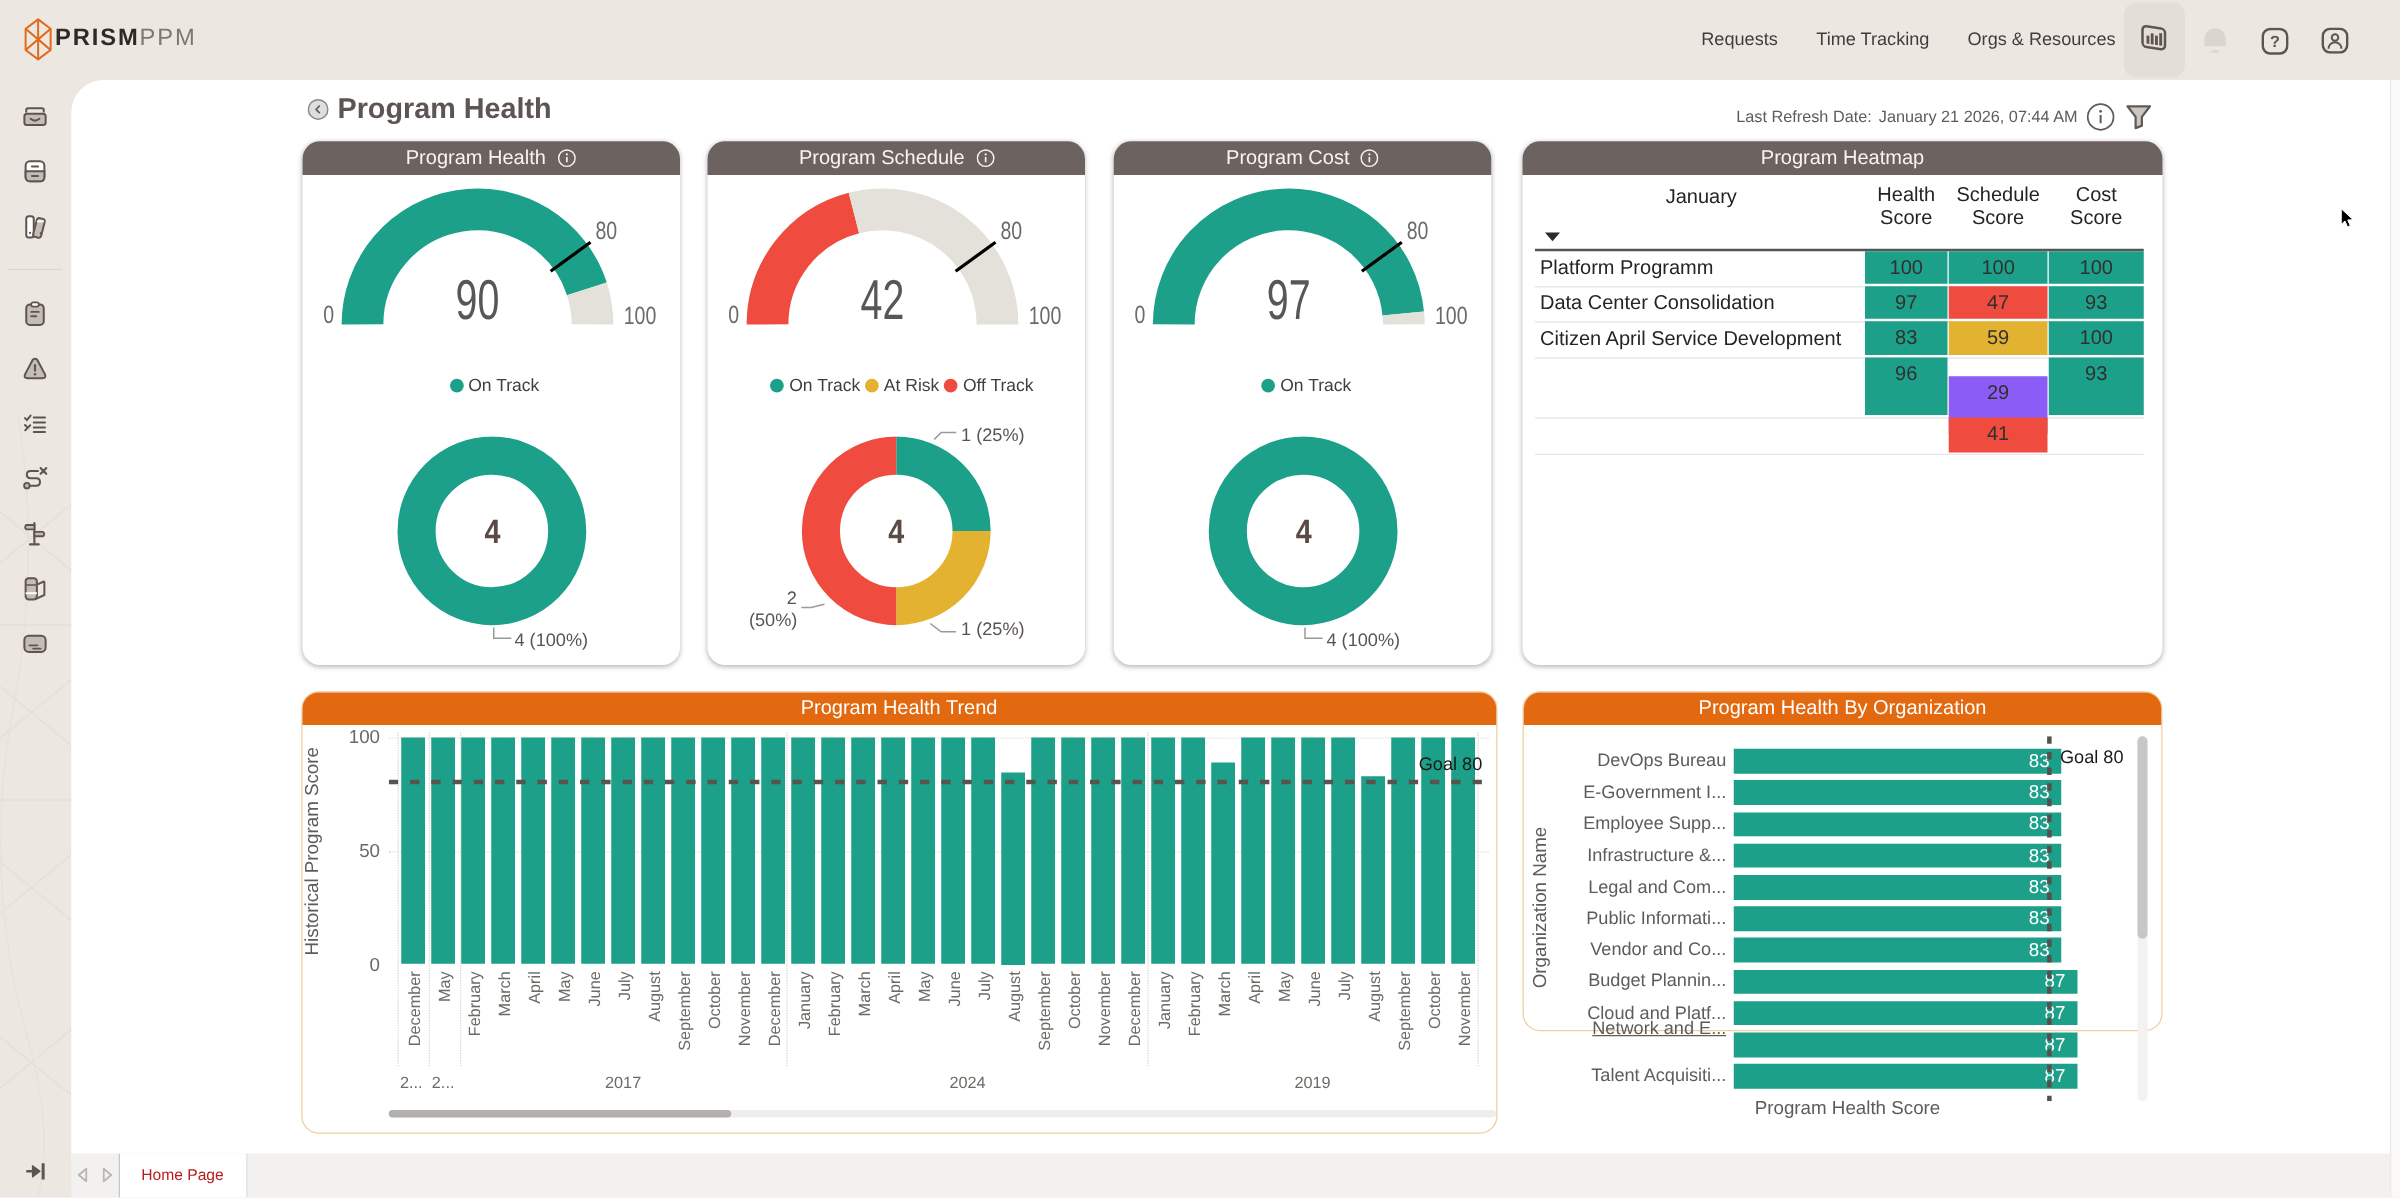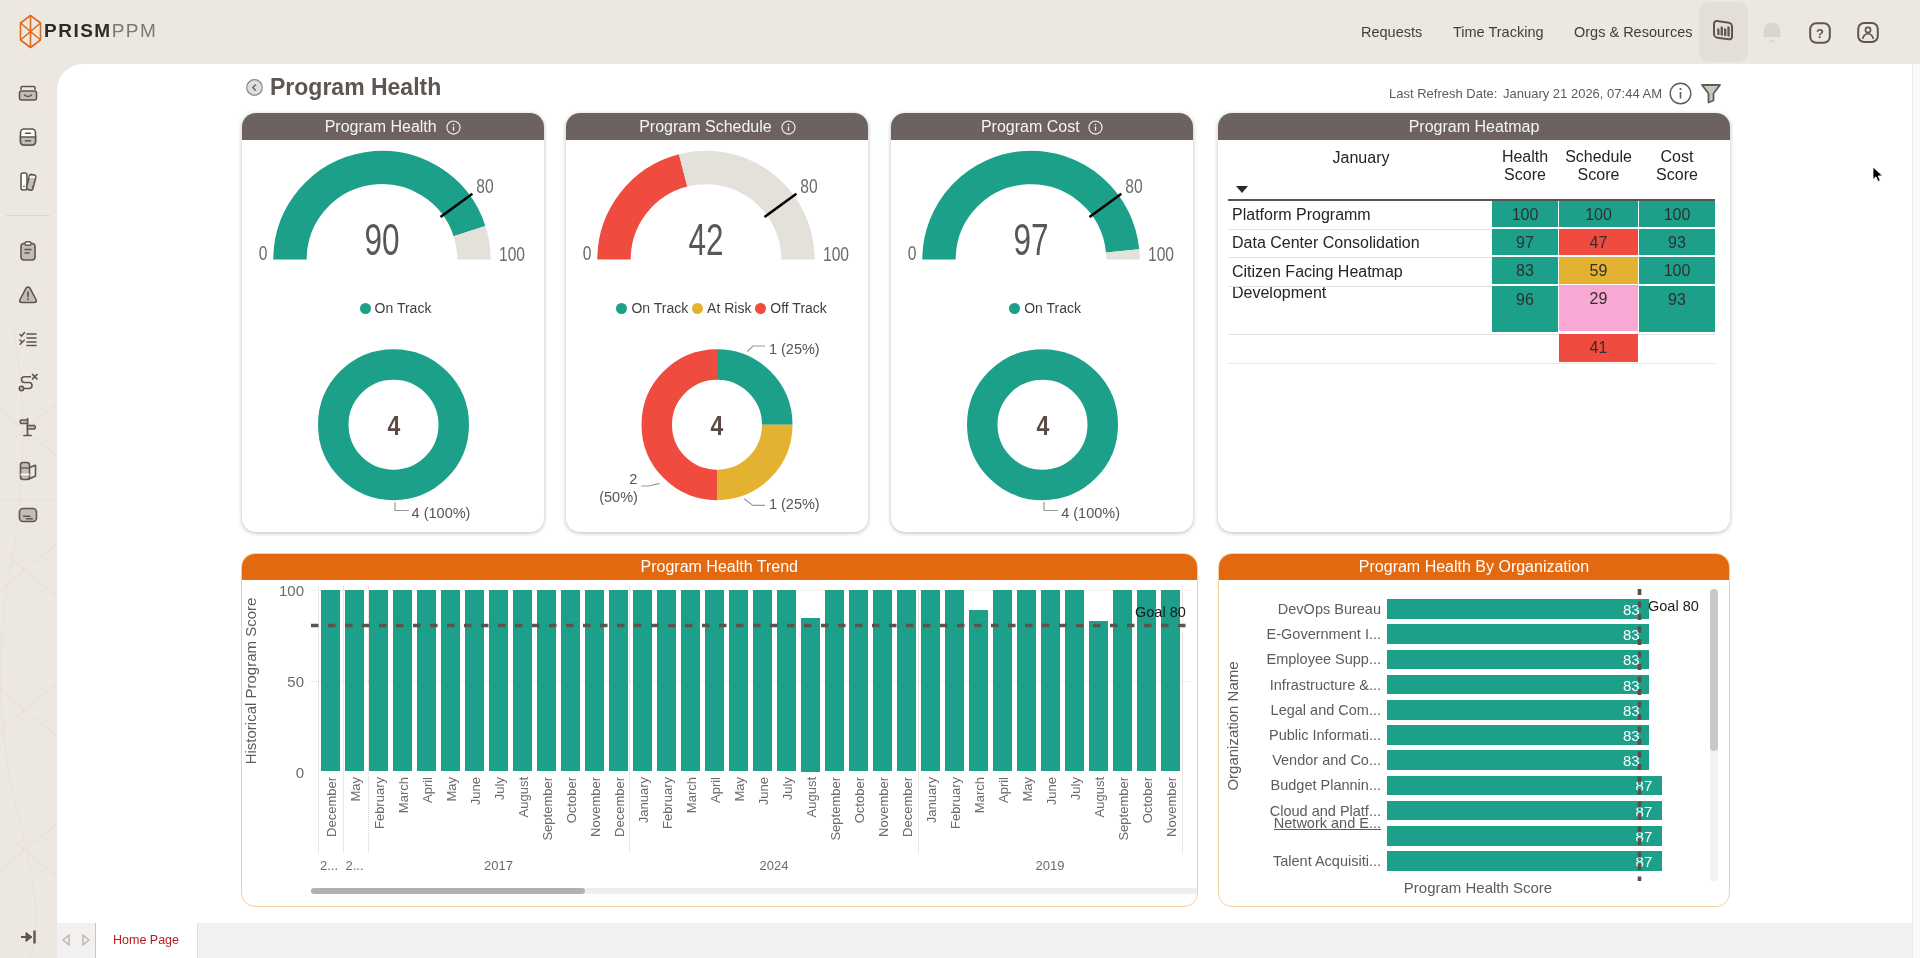--- a/index.html
+++ b/index.html
@@ -253,34 +253,34 @@
     <div class="hrow" style="left:13px;top:36px;width:260px;text-align:center;">January</div>
     <div class="hrow" style="left:274px;top:35px;width:66px;text-align:center;">Health<br>Score</div>
     <div class="hrow" style="left:341px;top:35px;width:79px;text-align:center;">Schedule<br>Score</div>
     <div class="hrow" style="left:421px;top:35px;width:76px;text-align:center;">Cost<br>Score</div>
     <div class="abs" style="left:18px;top:73px;width:0;height:0;border-left:6px solid transparent;border-right:6px solid transparent;border-top:7px solid #2B2A29;"></div>
     <div class="abs" style="left:10px;top:86px;width:487px;height:1.6px;background:#555;"></div>
     <div class="hrow" style="left:14px;top:91.1px;width:260px;line-height:21px;">Platform Programm</div>
     <div class="abs" style="left:10px;top:115.6px;width:487px;height:1px;background:#E3E3E3;"></div>
     <div class="hrow" style="left:14px;top:119.2px;width:260px;line-height:21px;">Data Center Consolidation</div>
     <div class="abs" style="left:10px;top:143.7px;width:487px;height:1px;background:#E3E3E3;"></div>
-    <div class="hrow" style="left:14px;top:147.5px;width:260px;line-height:21px;">Citizen Facing Heatmap Development</div>
+    <div class="hrow" style="left:14px;top:147.5px;width:260px;line-height:21px;">Citizen April Service Development</div>
     <div class="abs" style="left:10px;top:172.8px;width:487px;height:1px;background:#E3E3E3;"></div>
     <div class="abs" style="left:10px;top:221.0px;width:487px;height:1px;background:#E3E3E3;"></div>
     <div class="hcell" style="left:274px;top:87.6px;width:66px;height:26.5px;background:#1CA089;line-height:27px;">100</div>
     <div class="hcell" style="left:341px;top:87.6px;width:79px;height:26.5px;background:#1CA089;line-height:27px;">100</div>
     <div class="hcell" style="left:421px;top:87.6px;width:76px;height:26.5px;background:#1CA089;line-height:27px;">100</div>
     <div class="hcell" style="left:274px;top:115.7px;width:66px;height:26.5px;background:#1CA089;line-height:27px;">97</div>
     <div class="hcell" style="left:341px;top:115.7px;width:79px;height:26.5px;background:#EF4B3E;line-height:27px;">47</div>
     <div class="hcell" style="left:421px;top:115.7px;width:76px;height:26.5px;background:#1CA089;line-height:27px;">93</div>
     <div class="hcell" style="left:274px;top:144px;width:66px;height:27.3px;background:#1CA089;line-height:27px;">83</div>
     <div class="hcell" style="left:341px;top:144px;width:79px;height:27.3px;background:#E3B230;line-height:27px;">59</div>
     <div class="hcell" style="left:421px;top:144px;width:76px;height:27.3px;background:#1CA089;line-height:27px;">100</div>
     <div class="hcell" style="left:274px;top:173.2px;width:66px;height:46.3px;background:#1CA089;line-height:27px;">96</div>
-    <div class="hcell" style="left:341px;top:172px;width:79px;height:46.3px;background:#f9a8d4;line-height:27px;">29</div>
+    <div class="hcell" style="left:341px;top:188px;width:79px;height:46.3px;background:#8b5cf6;line-height:27px;">29</div>
     <div class="hcell" style="left:421px;top:173.2px;width:76px;height:46.3px;background:#1CA089;line-height:27px;">93</div>
     <div class="hcell" style="left:341px;top:221.3px;width:79px;height:27.3px;background:#EF4B3E;line-height:27px;">41</div>
     <div class="abs" style="left:10px;top:250px;width:487px;height:1px;background:#E7E7E7;"></div>
   </div>
 <div class="card" style="left:241px;top:553px;width:956.5px;height:354px;box-shadow:none;border:1px solid #F2CD9E;">
     <div class="cheado">Program Health Trend</div>
     <div class="abs" style="left:8px;top:127px;transform:translate(-50%,-50%) rotate(-90deg);font-size:15px;color:#5F5B58;white-space:nowrap;">Historical Program Score</div>
     <div class="ylab" style="left:34px;top:36.299999999999955px;width:28px;">100</div>
     <div class="abs" style="left:69px;top:36.299999999999955px;width:880px;height:0;border-top:1px dotted #E4E0DA;"></div>
     <div class="ylab" style="left:34px;top:126.89999999999998px;width:28px;">50</div>
@@ -369,21 +369,21 @@
     </svg>
     <div class="abs" style="left:893px;top:58px;transform:translate(0,-50%);font-size:14.5px;color:#1A1A1A;">Goal 80</div>
     <div class="yearlab" style="left:87px;top:304px;">2...</div>
     <div class="yearlab" style="left:112.5px;top:304px;">2...</div>
     <div class="yearlab" style="left:256.5px;top:304px;">2017</div>
     <div class="yearlab" style="left:532px;top:304px;">2024</div>
     <div class="yearlab" style="left:808px;top:304px;">2019</div>
     <div class="abs" style="left:69px;top:334px;width:886px;height:6px;background:#EFEEED;border-radius:3px;"></div>
     <div class="abs" style="left:69px;top:334px;width:274px;height:6px;background:#B3B0AD;border-radius:3px;"></div>
   </div>
-<div class="card" style="left:1218px;top:553px;width:512px;height:354px;box-shadow:none;border:1px solid #F2CD9E;">
+<div class="card" style="left:1218px;top:553px;width:512px;height:272px;box-shadow:none;border:1px solid #F2CD9E;">
     <div class="cheado">Program Health By Organization</div>
     <div class="abs" style="left:13px;top:172px;transform:translate(-50%,-50%) rotate(-90deg);font-size:15px;color:#5F5B58;white-space:nowrap;">Organization Name</div>
     <div class="olab" style="left:21px;top:55.0px;width:141px;">DevOps Bureau</div>
     <div class="abs" style="left:168.0px;top:45.2px;width:262.0px;height:19.6px;background:#1CA089;"></div>
     <div class="obval" style="left:404.0px;top:55.0px;">83</div>
     <div class="olab" style="left:21px;top:80.20000000000005px;width:141px;">E-Government I...</div>
     <div class="abs" style="left:168.0px;top:70.4px;width:262.0px;height:19.6px;background:#1CA089;"></div>
     <div class="obval" style="left:404.0px;top:80.20000000000005px;">83</div>
     <div class="olab" style="left:21px;top:105.39999999999998px;width:141px;">Employee Supp...</div>
     <div class="abs" style="left:168.0px;top:95.6px;width:262.0px;height:19.6px;background:#1CA089;"></div>

